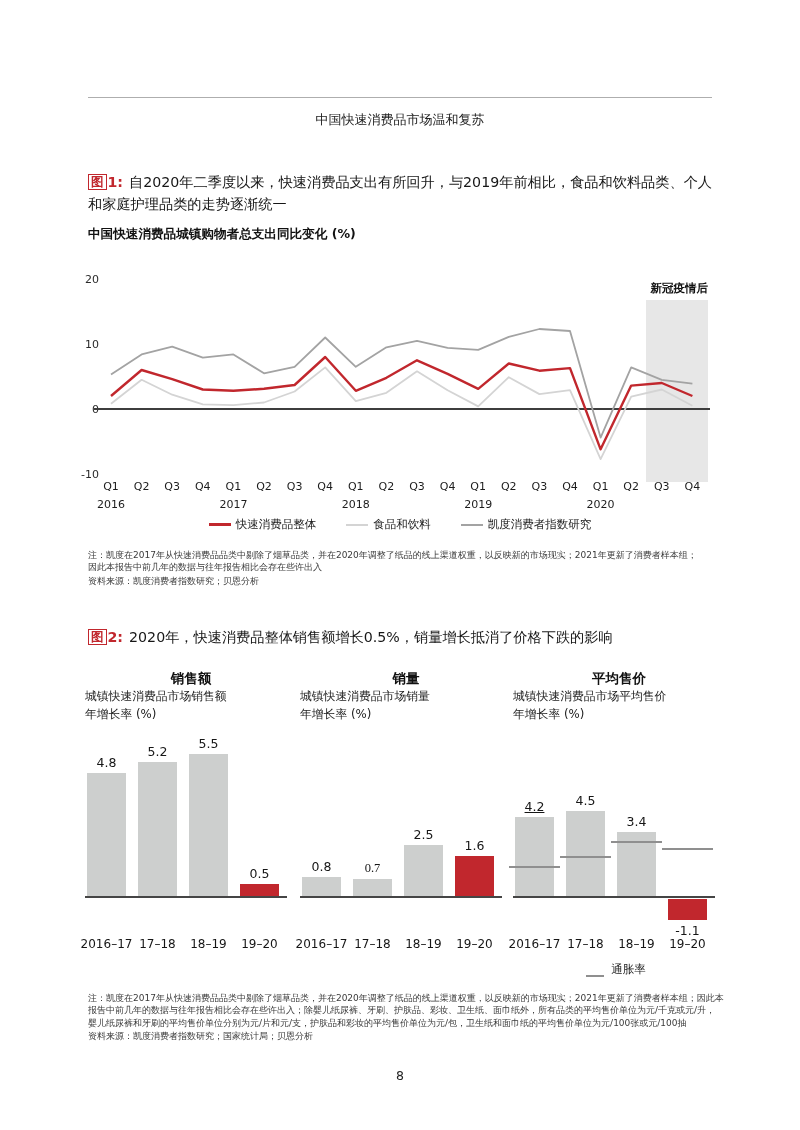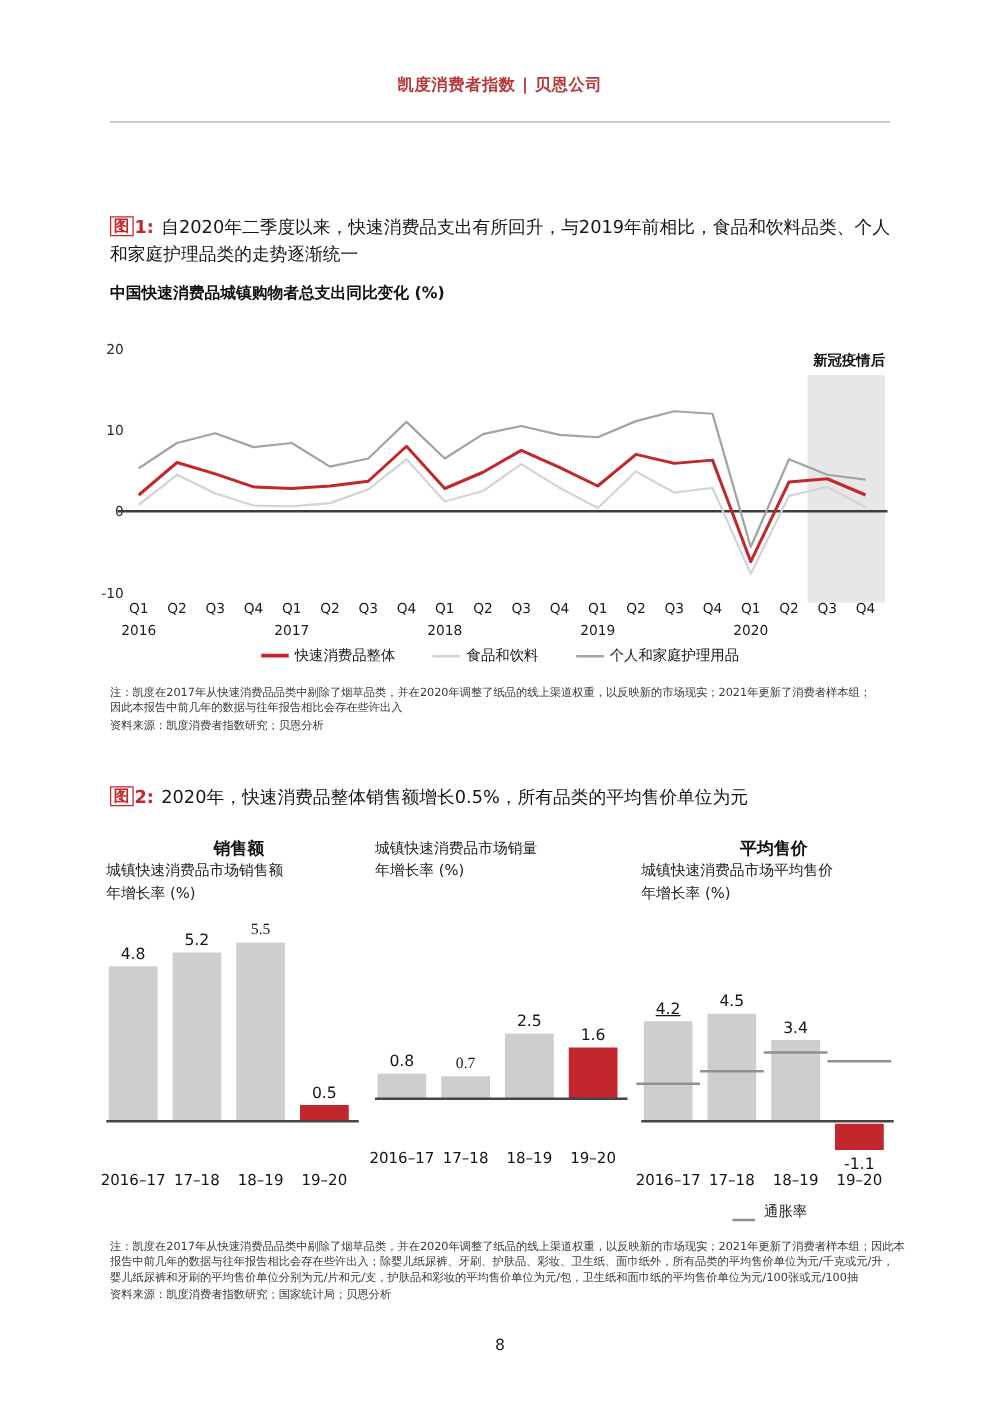--- a/index.html
+++ b/index.html
@@ -36,22 +36,22 @@
   .inf-legend{left:513px;top:962px;width:206px;display:flex;justify-content:center;
     align-items:flex-end;gap:7px;font-size:11.5px;color:#1a1a1a;}
   .pagenum{left:0;top:1068px;width:800px;text-align:center;font-size:12.5px;color:#222;}
   svg text{font-family:"DejaVu Sans",sans-serif;}
 </style>
 </head>
 <body>
 
 <div class="page">
 
-  <div class="abs brand">凯度消费者指数 | 贝恩公司</div>
   <div class="abs divider"></div>
+  <div class="abs subtitle">中国快速消费品市场温和复苏</div>
 
   <div class="abs figcap">
     <span class="tagbox">图</span><span class="tagnum">1:</span><span>自2020年二季度以来，快速消费品支出有所回升，与2019年前相比，食品和饮料品类、个人和家庭护理品类的走势逐渐统一</span>
   </div>
 
   <div class="abs charttitle">中国快速消费品城镇购物者总支出同比变化 (%)</div>
 
   <div class="abs linechart" id="linechart"><svg viewBox="0 0 640 252" width="640" height="252">
         <rect x="566" y="35" width="62" height="182" fill="#e7e7e7"></rect>
         <text x="628" y="27" text-anchor="end" font-size="11.5" font-weight="bold" fill="#111">新冠疫情后</text>
@@ -94,55 +94,56 @@
       <div class="legenditem">
         <span class="dash" style="height: 3px; background: rgb(193, 39, 45);"></span>
         <span>快速消费品整体</span>
       </div>
       <div class="legenditem">
         <span class="dash" style="height: 2px; background: rgb(212, 212, 212);"></span>
         <span>食品和饮料</span>
       </div>
       <div class="legenditem">
         <span class="dash" style="height: 2px; background: rgb(163, 163, 163);"></span>
-        <span>个人和家庭护理用品</span>
+        <span>凯度消费者指数研究</span>
       </div>
     </div>
 
   <div class="abs note" style="top:549px">
     <div>注：凯度在2017年从快速消费品品类中剔除了烟草品类，并在2020年调整了纸品的线上渠道权重，以反映新的市场现实；2021年更新了消费者样本组；</div>
     <div>因此本报告中前几年的数据与往年报告相比会存在些许出入</div>
     <div class="src">资料来源：凯度消费者指数研究；贝恩分析</div>
   </div>
 
   <div class="abs figcap2">
-    <span class="tagbox">图</span><span class="tagnum">2:</span><span>2020年，快速消费品整体销售额增长0.5%，所有品类的平均售价单位为元</span>
+    <span class="tagbox">图</span><span class="tagnum">2:</span><span>2020年，快速消费品整体销售额增长0.5%，销量增长抵消了价格下跌的影响</span>
   </div>
 
   <div class="abs bc" style="left:85px">
     <div class="bc-title">销售额</div>
     <div class="bc-sub">城镇快速消费品市场销售额</div>
     <div class="bc-sub">年增长率 (%)</div>
     <div class="bc-plot">
         <div class="bc-bar" style="left: 2px; width: 39px; height: 124.8px; top: 41.2px; background: rgb(205, 207, 206);"></div>
         <div class="bc-val" style="left: -10px; top: 23.2px;">4.8</div>
         <div class="bc-cat" style="left: -10px;">2016–17</div>
         <div class="bc-bar" style="left: 53px; width: 39px; height: 135.2px; top: 30.8px; background: rgb(205, 207, 206);"></div>
         <div class="bc-val" style="left: 41px; top: 12.8px;">5.2</div>
         <div class="bc-cat" style="left: 41px;">17–18</div>
         <div class="bc-bar" style="left: 104px; width: 39px; height: 143px; top: 23px; background: rgb(205, 207, 206);"></div>
-        <div class="bc-val" style="left: 92px; top: 5px; font-family: Liberation Serif, serif;">5.5</div>
+        <div class="bc-val" style="left: 92px; top: 5px;">5.5</div>
         <div class="bc-cat" style="left: 92px;">18–19</div>
         <div class="bc-bar" style="left: 155px; width: 39px; height: 13px; top: 153px; background: rgb(193, 39, 45);"></div>
         <div class="bc-val" style="left: 143px; top: 135px;">0.5</div>
         <div class="bc-cat" style="left: 143px;">19–20</div>
         <div class="bc-axis" style="top: 165px;"></div>
       </div>
   </div>
   <div class="abs bc" style="left:300px">
+    <div class="bc-title">销量</div>
     <div class="bc-sub">城镇快速消费品市场销量</div>
     <div class="bc-sub">年增长率 (%)</div>
     <div class="bc-plot">
         <div class="bc-bar" style="left: 2px; width: 39px; height: 20.8px; top: 145.2px; background: rgb(205, 207, 206);"></div>
         <div class="bc-val" style="left: -10px; top: 127.2px;">0.8</div>
         <div class="bc-cat" style="left: -10px;">2016–17</div>
         <div class="bc-bar" style="left: 53px; width: 39px; height: 18.2px; top: 147.8px; background: rgb(205, 207, 206);"></div>
         <div class="bc-val" style="left: 41px; top: 129.8px; font-family: Liberation Serif, serif;">0.7</div>
         <div class="bc-cat" style="left: 41px;">17–18</div>
         <div class="bc-bar" style="left: 104px; width: 39px; height: 52px; top: 114px; background: rgb(205, 207, 206);"></div>

